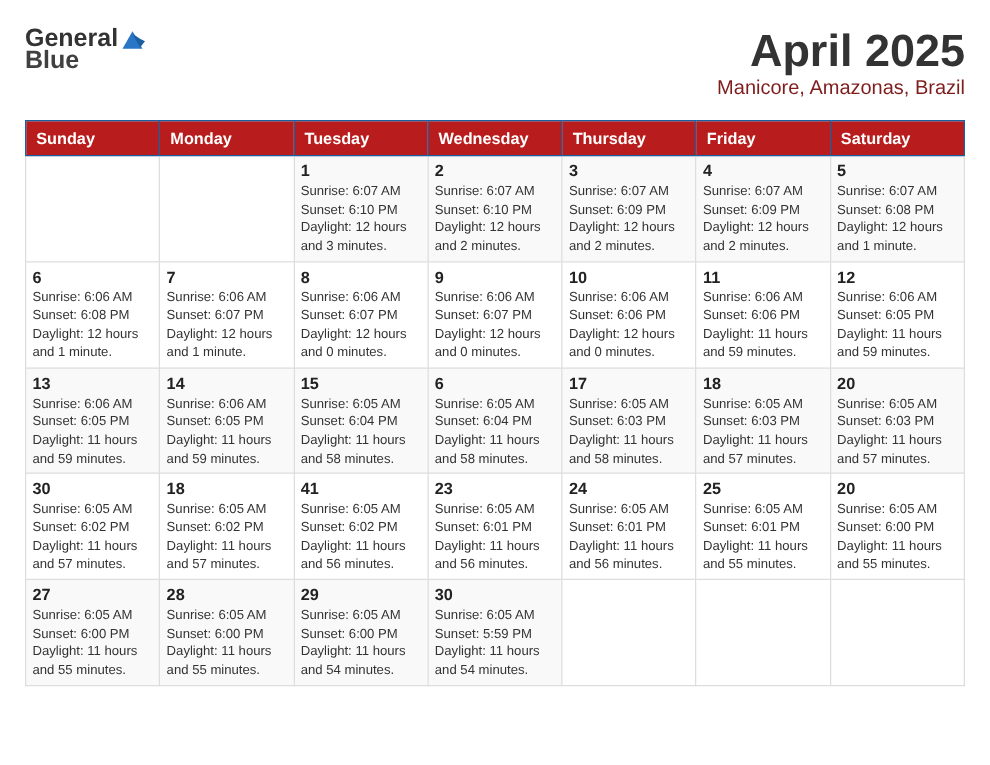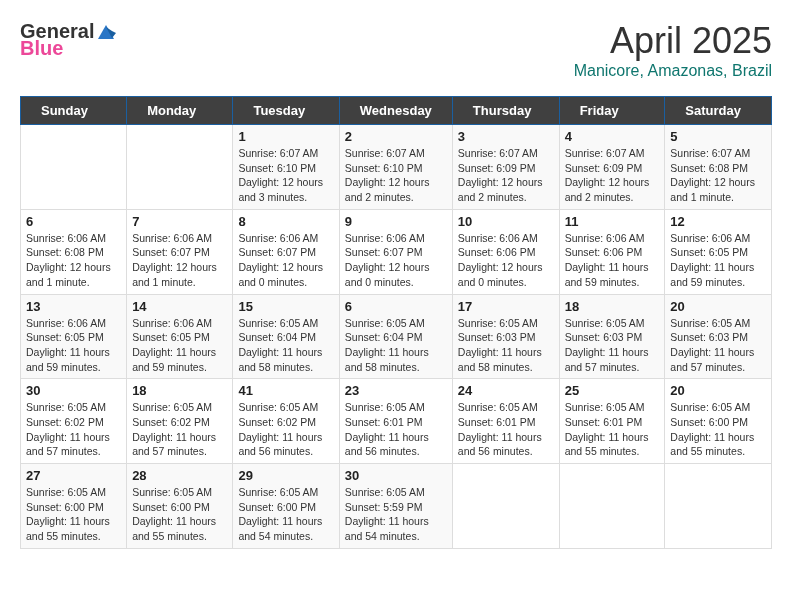--- a/index.html
+++ b/index.html
@@ -22,45 +22,45 @@
       gap: 4px;
     }
     .logo-text-general {
       font-size: 20px;
       font-weight: bold;
       color: #333;
     }
     .logo-text-blue {
       font-size: 20px;
       font-weight: bold;
-      color: #ec4899;
+      color: #404040;
     }
     .title-area {
       text-align: right;
     }
     .month-title {
       font-size: 36px;
-      font-weight: normal;
+      font-weight: bold;
       color: #333;
     }
     .location-title {
       font-size: 16px;
-      color: #0f766e;
+      color: #7f1d1d;
     }
     .calendar {
       width: 100%;
       border-collapse: collapse;
       border: 1px solid #ccc;
     }
     .calendar th {
-      background-color: #404040;
+      background-color: #b91c1c;
       color: white;
       font-size: 13px;
       font-weight: bold;
-      padding: 6px 20px;
+      padding: 6px 8px;
       text-align: left;
       border: 1px solid #1a5fa0;
     }
     .calendar td {
       vertical-align: top;
       border: 1px solid #ddd;
       padding: 4px 5px;
       width: calc(100% / 7);
       min-height: 80px;
       background: #fff;

